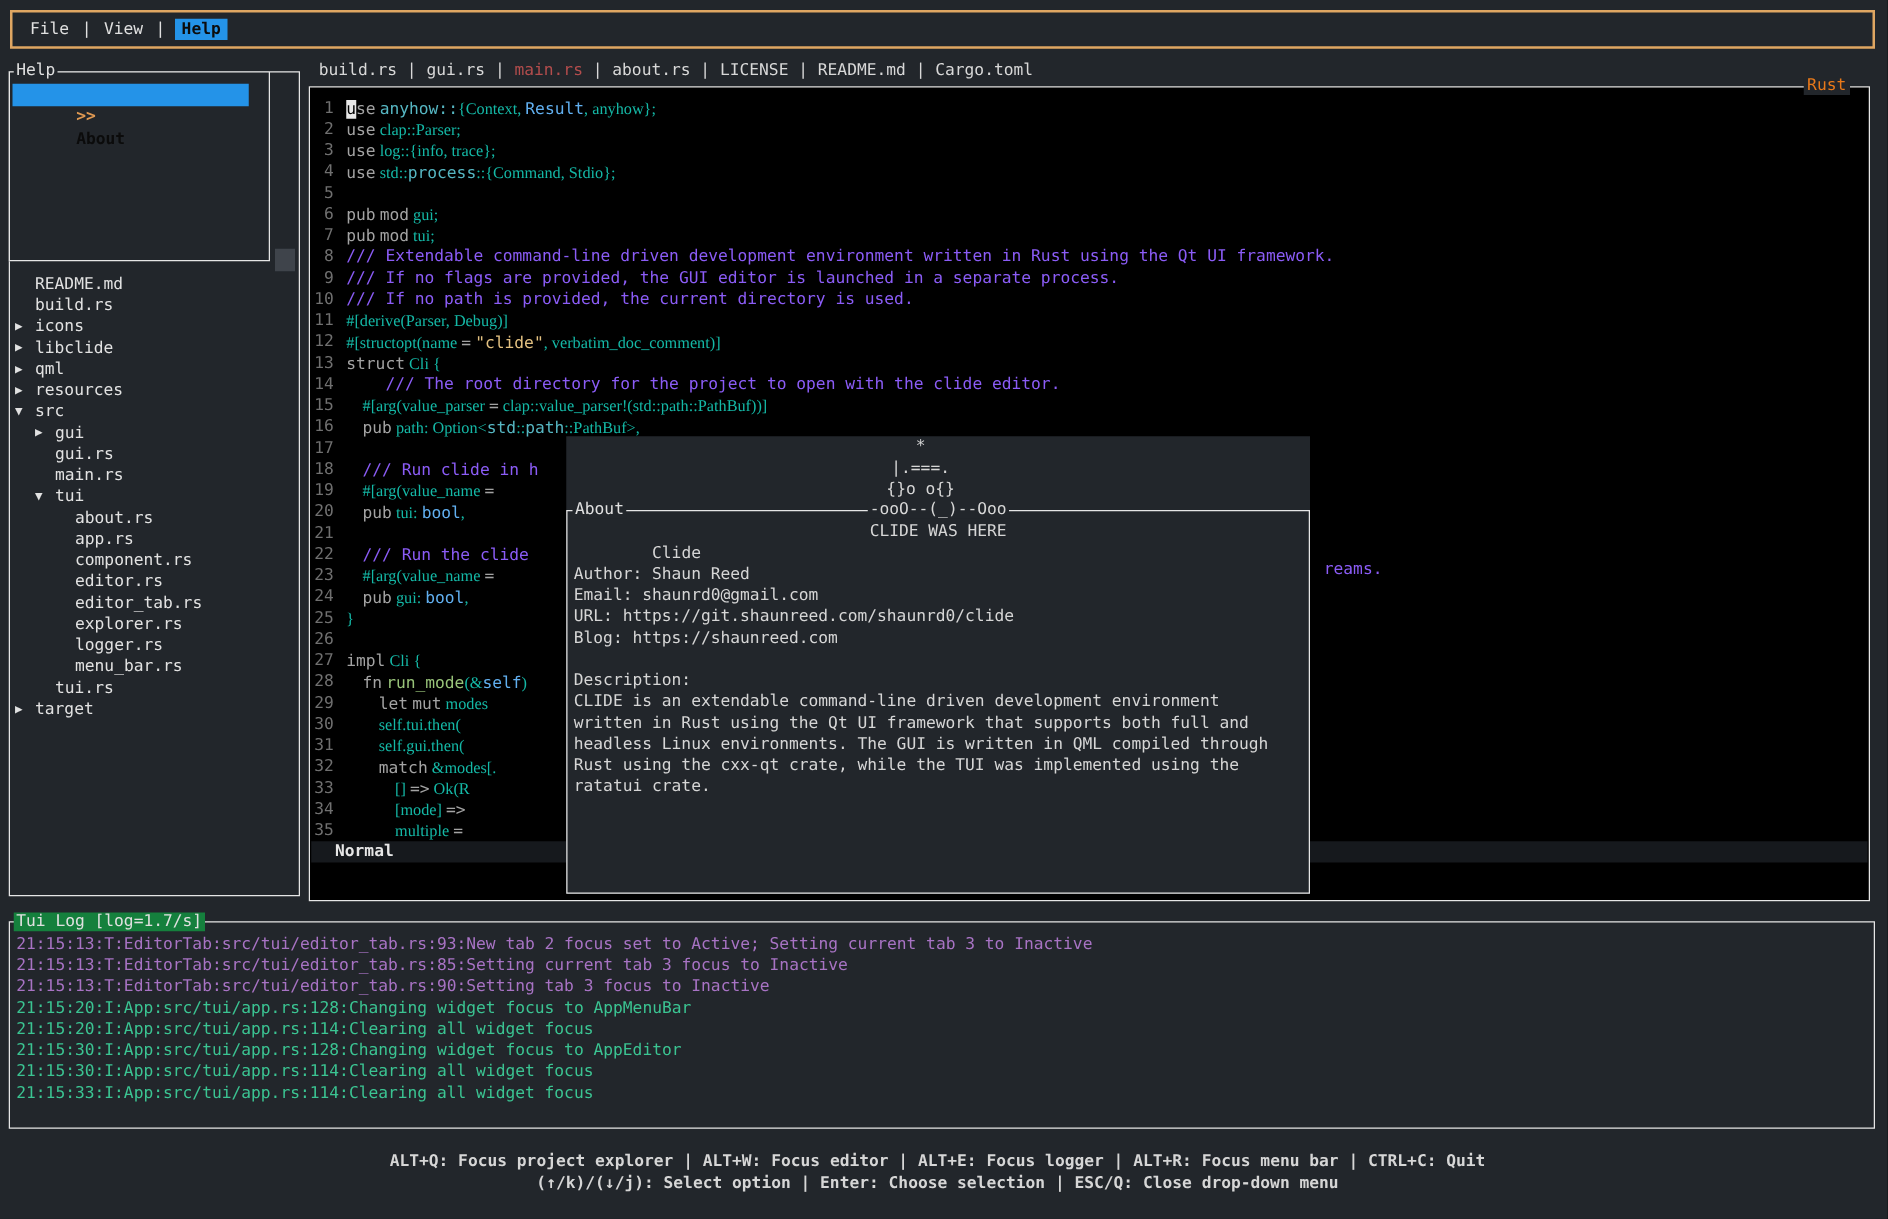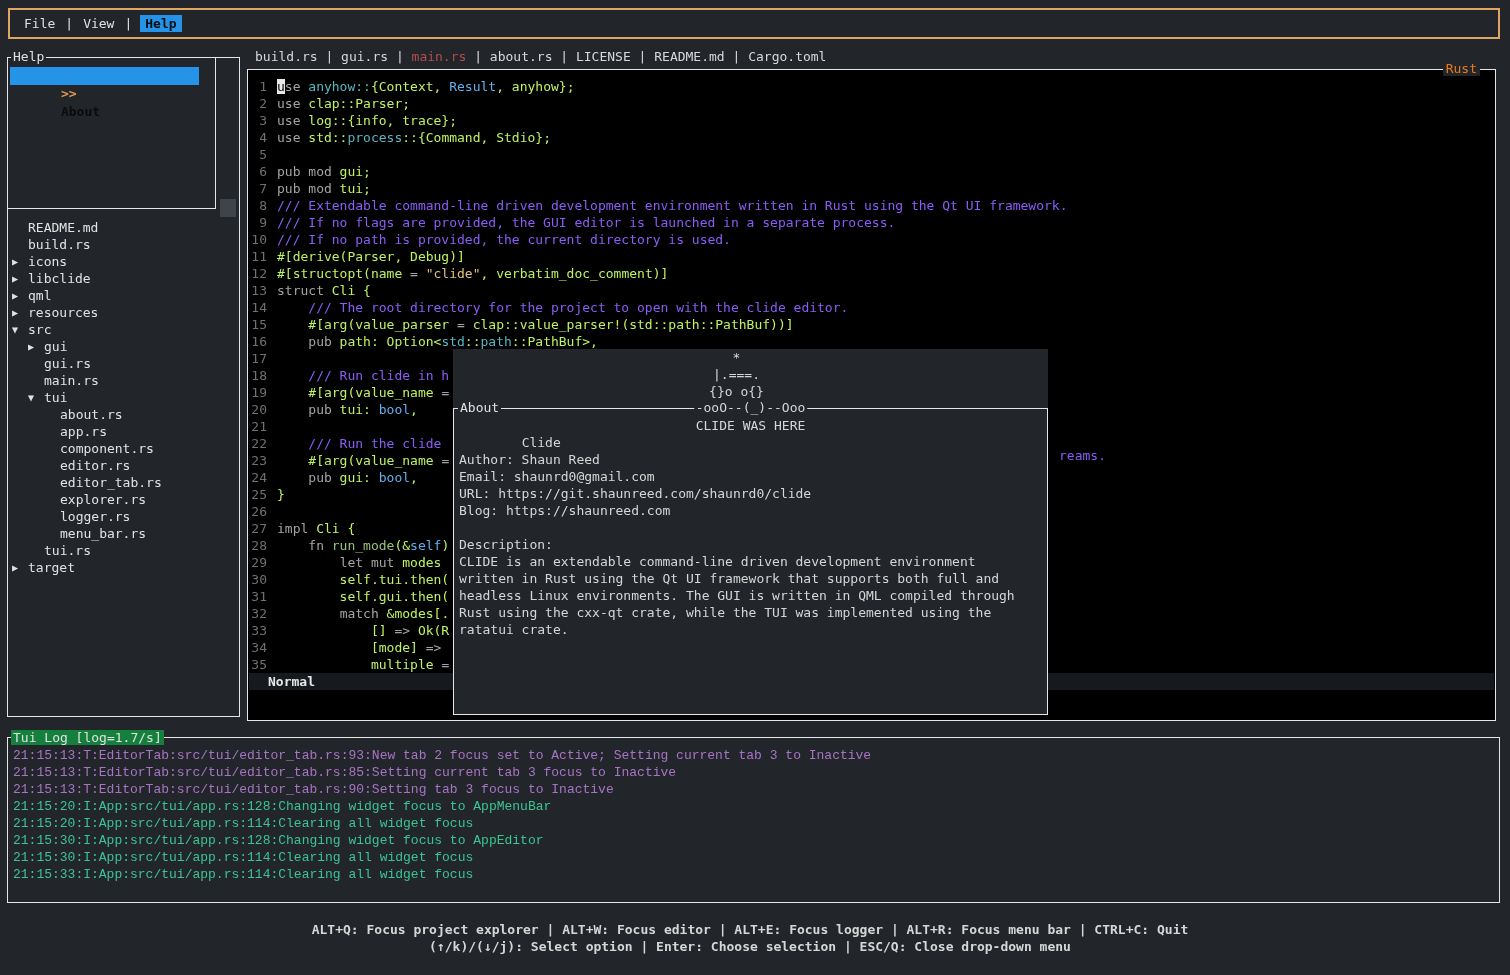--- a/index.html
+++ b/index.html
@@ -40,21 +40,21 @@
   .tabbar .tab { color:#d8d8d8; }
   .tabbar .tab.active { color:#b34d4d; }
   .tabbar .tsep { color:#d8d8d8; }
   .editor { position:absolute; left:247px; top:69px; width:1249px; height:652px;
             border:1px solid #e6e6e6; background:#000; }
   .rust-badge { position:absolute; top:62px; right:20px; background:#22262b; color:#e8791a;
                 padding:0 3px; z-index:4; line-height:14px; }
   .code { position:absolute; left:1px; top:1px; right:1px; bottom:1px; padding-top:7px; overflow:hidden; }
   .cl { position:relative; height:17px; line-height:17px; white-space:pre; padding-left:28px; }
   .cl .ln { position:absolute; left:0; top:0; width:18px; text-align:right; color:#707070; }
-  .sg-pl { color:#bef264; } .sg-kw { color:#a3a3a3; } .sg-cy { color:#56b6c2; }
+  .sg-pl { color:#14b8a6;font-family:Liberation Serif, serif; } .sg-kw { color:#a3a3a3; } .sg-cy { color:#56b6c2; }
   .sg-bl { color:#61afef; } .sg-com { color:#8b5cf6;margin-top:12px; } .sg-str { color:#e3c181; }
   .sg-fn { color:#98c379; }
   .sg-cursor { background:#e8e8e8; color:#000; }
   .sg-tail { position:absolute; left:810px; }
   .mode-bar { position:absolute; left:1px; right:1px; top:603px; height:17px; line-height:17px;
               background:#16191d; color:#e6e6e6; font-weight:bold; padding-left:19px; }
 
   
   .popup { position:absolute; left:453px; top:349px; width:595px; height:366px;
            background:#22262b; z-index:10; }
@@ -69,21 +69,21 @@
   .popup-content { position:absolute; left:6px; top:68px; right:6px; color:#d6d6d6; }
   .popup-content .pr { position:relative; height:17px; line-height:17px; white-space:pre; }
   .popup-tagline { position:absolute; left:50%; transform:translateX(-50%); top:0; }
 
   
   .logpanel { position:absolute; left:7px; top:737px; width:1493px; height:166px;
               border:1px solid #e6e6e6; }
   .log-title { position:absolute; left:11px; top:730px; background:#15803d; padding:0 2px;
                color:#e0e0e0; z-index:4; line-height:15px; }
   .log-entries { padding:9px 0 0 5px; }
-  .log-row { height:17px; line-height:17px; white-space:pre; overflow:hidden;font-family:Liberation Mono, monospace; }
+  .log-row { height:17px; line-height:17px; white-space:pre; overflow:hidden; }
   .log-row.T { color:#a873c4; }
   .log-row.I { color:#3bc492; }
 
   
   .footer { position:absolute; left:0; top:909px; width:100%; text-align:center;
             font-weight:bold; color:#d6d6d6;margin-top:12px; }
   .footer div { height:17px; line-height:17px; white-space:pre; }
 </style>
 </head>
 <body>

